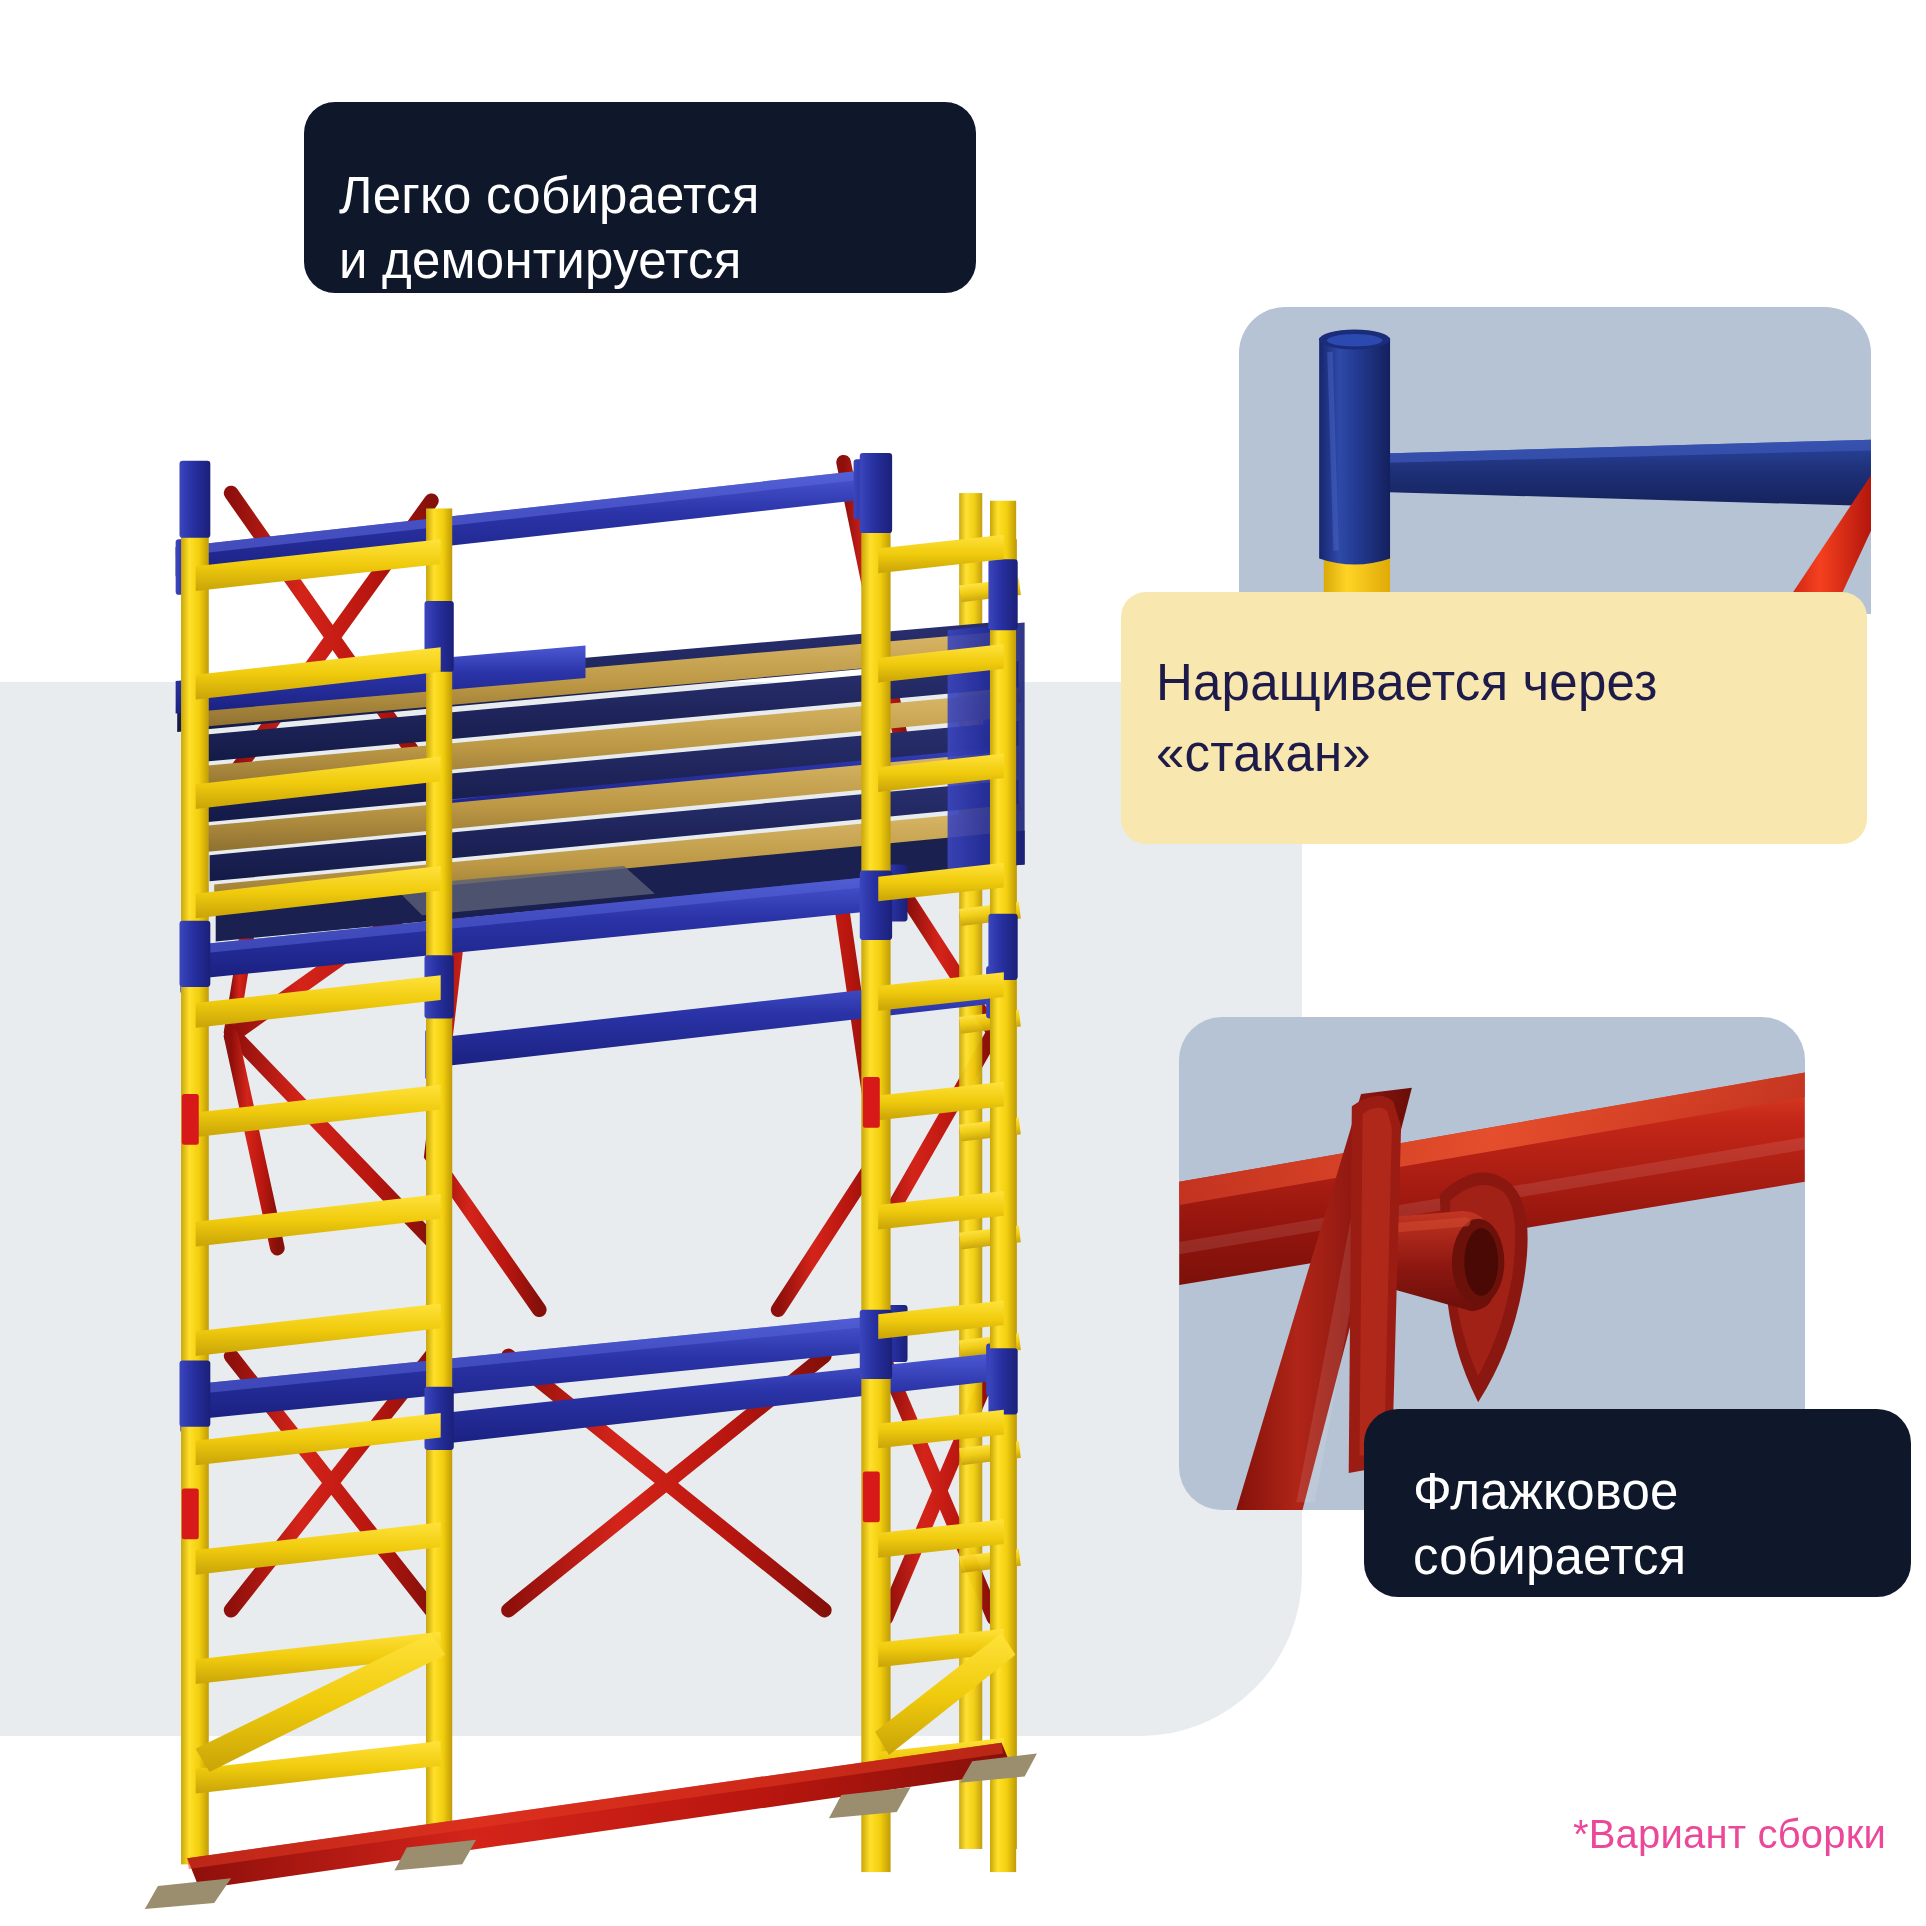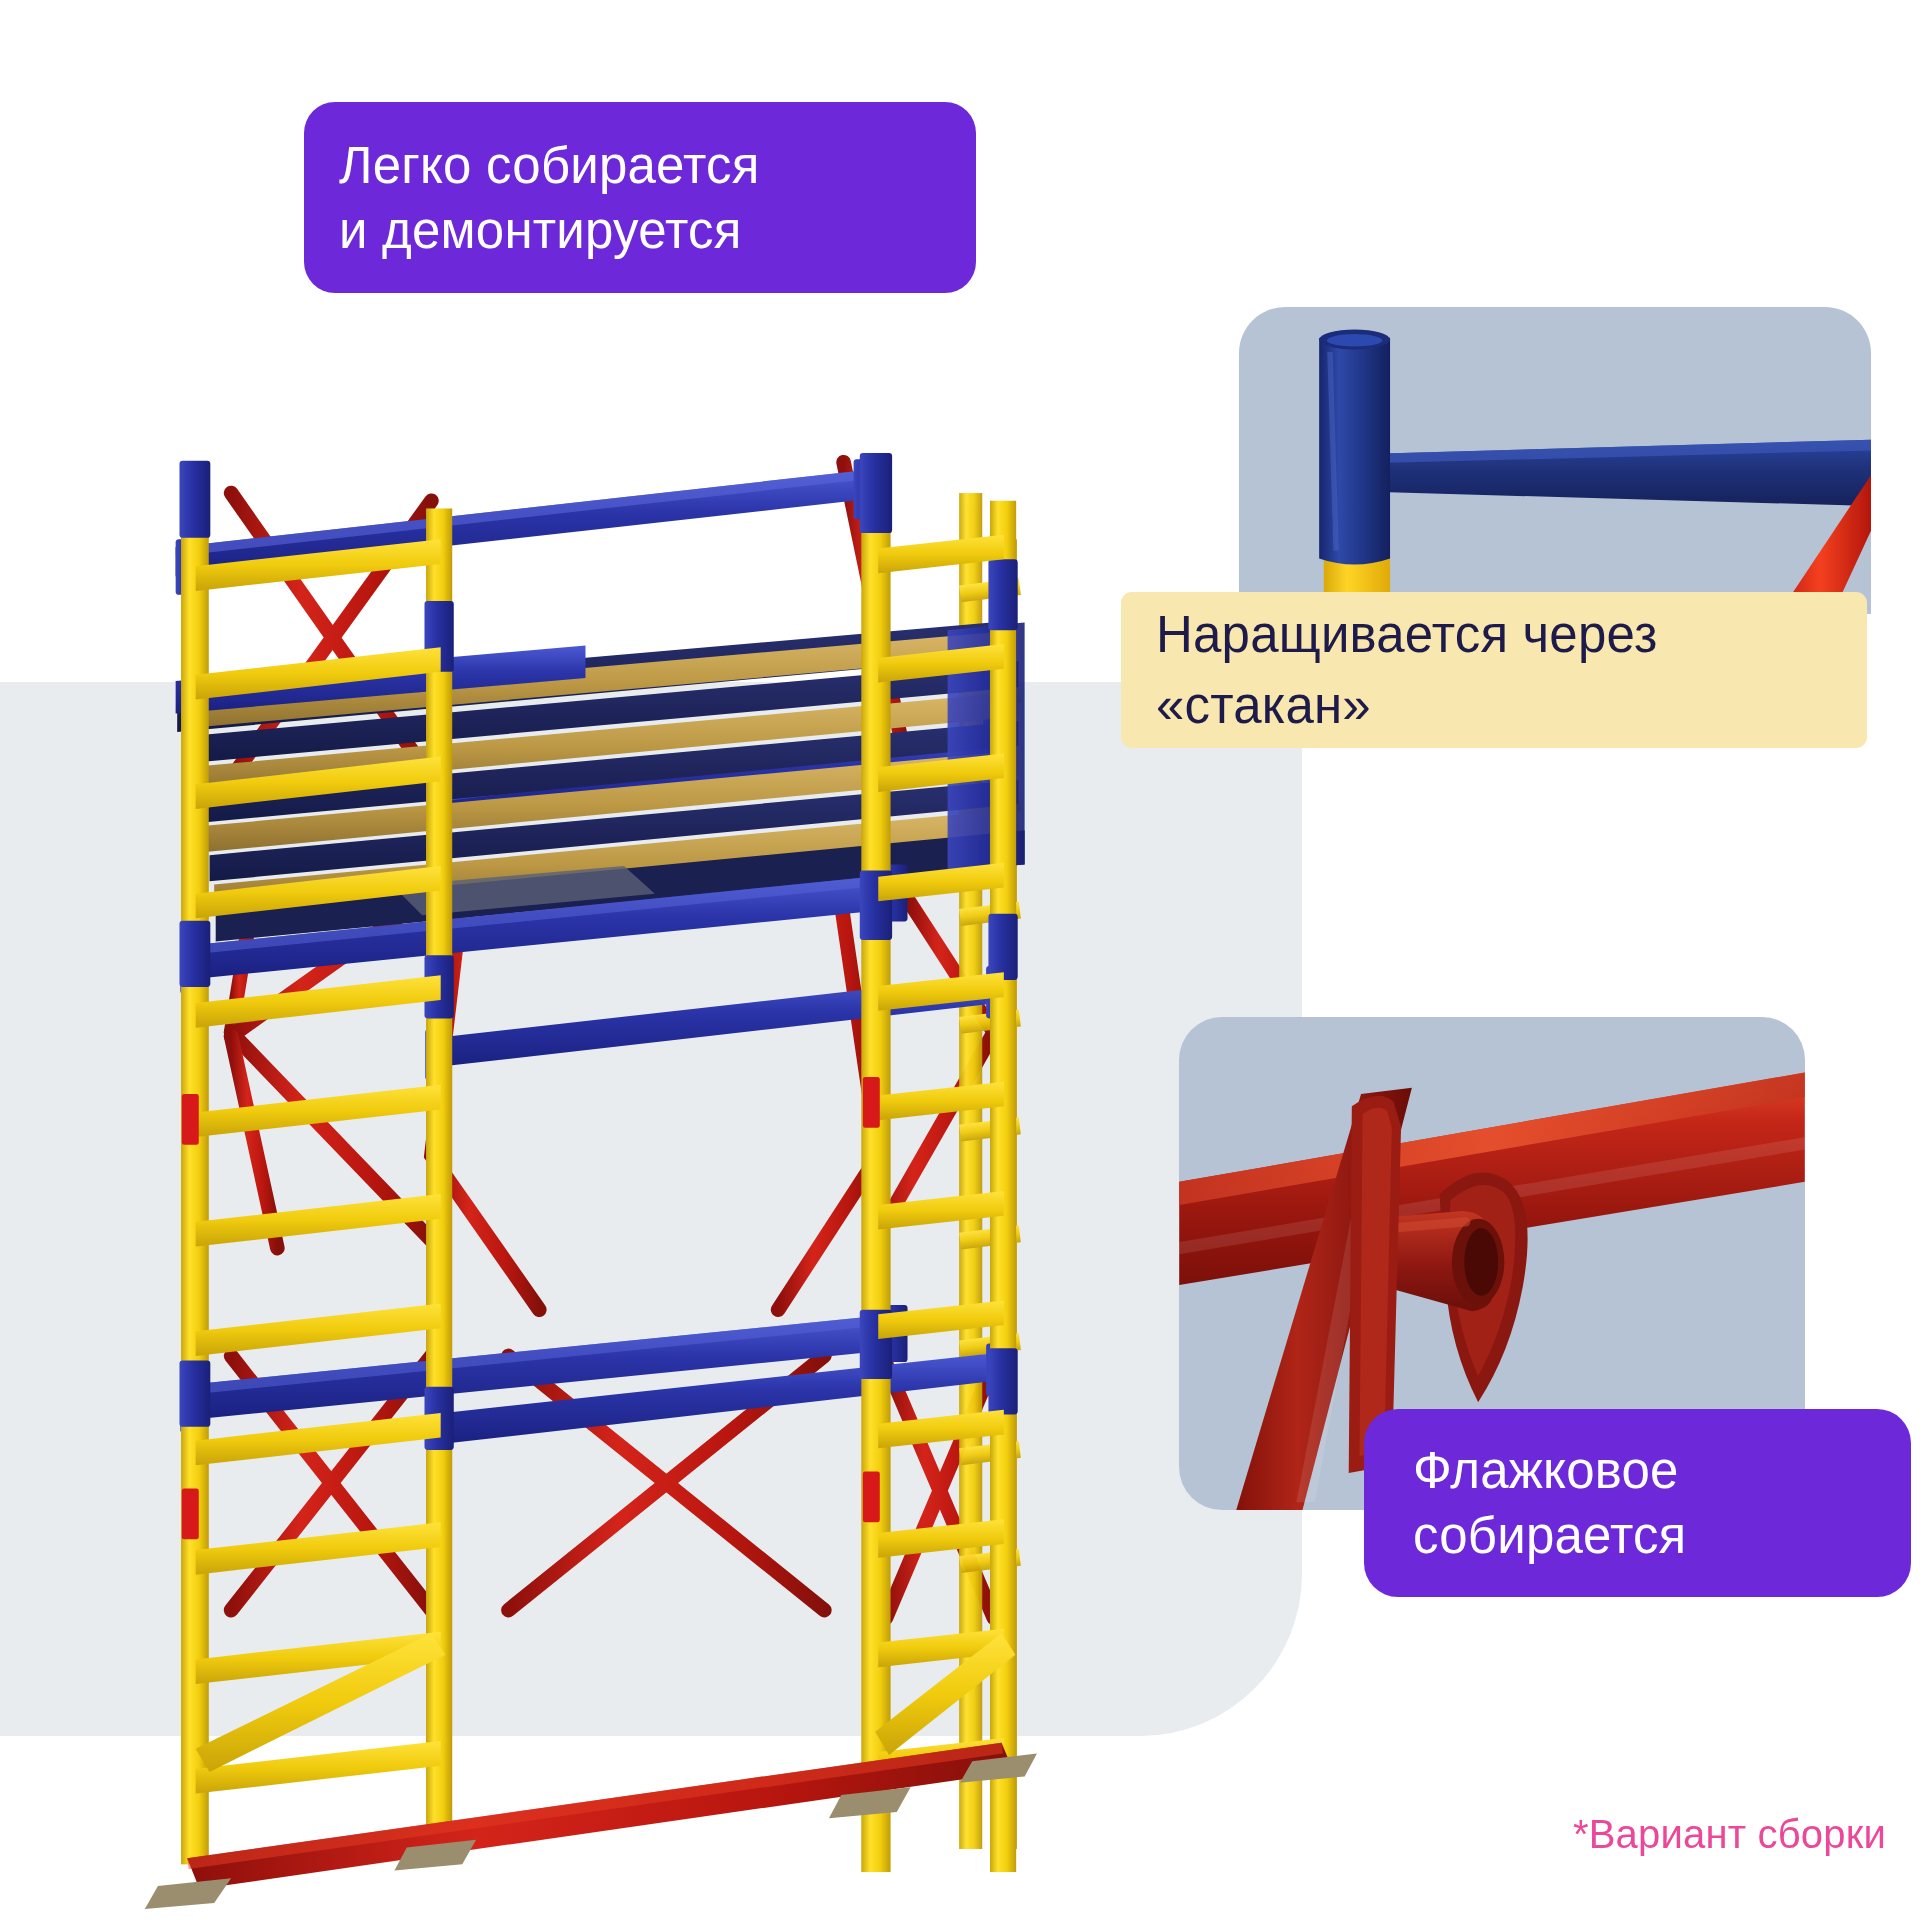--- a/index.html
+++ b/index.html
@@ -27,32 +27,32 @@
     position:absolute;
     display:flex; flex-direction:column;
     justify-content:center;
     border-radius:32px;
     padding:0 35px;
   }
   .badge .line{
     white-space:pre;
     letter-spacing:0.2px;
   }
-  .badge-red{ background:#6d28d9; color:#ffffff; }
+  .badge-red{ background:#0f172a; color:#ffffff;justify-content:flex-end; }
   .badge-cream{ background:#F8E7AE; color:#1E1B4B; }
 
   #badge-easy{
     left:304px; top:102px; width:672px; height:191px;
     border-radius:31px;
   }
   #badge-easy .line{ font-size:51px; line-height:65px; font-weight:400; }
 
   #badge-cup{
-    left:1121px; top:592px; width:746px; height:156px;
-    border-radius:11px;
+    left:1121px; top:592px; width:746px; height:252px;
+    border-radius:25px;
   }
   #badge-cup .line{ font-size:51px; line-height:71px; font-weight:400; }
 
   #badge-flag{
     left:1364px; top:1409px; width:547px; height:188px;
     border-radius:34px; padding:8px 49px;
   }
   #badge-flag .line{ font-size:51px; line-height:65px; font-weight:400; }
 
   

